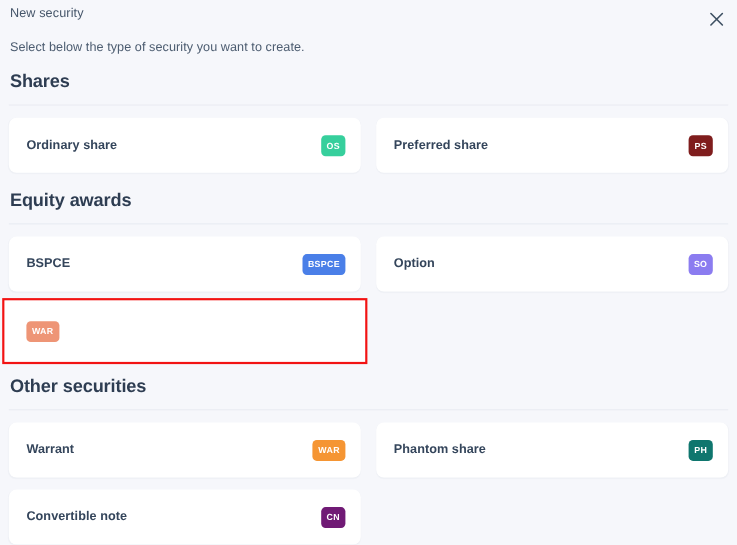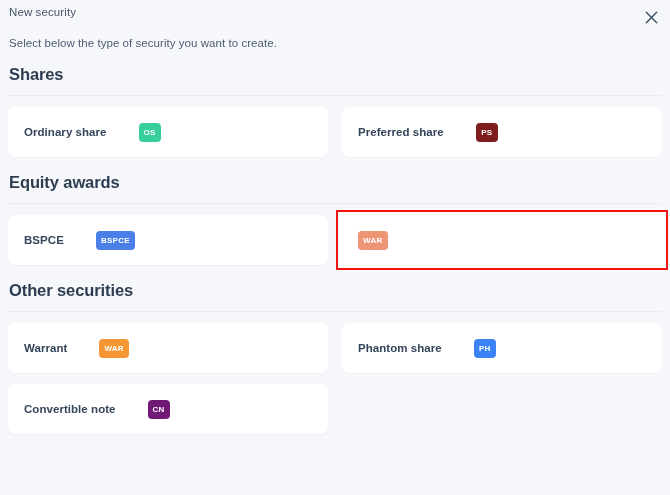--- a/index.html
+++ b/index.html
@@ -87,20 +87,21 @@
   }
 
   .card-slot { position: relative; }
 
   .card {
     background: #ffffff;
     border-radius: 7px;
     height: 50px;
     display: flex;
     align-items: center;
+    justify-content: space-between;
     padding: 0 14px 0 16px;
     cursor: pointer;
     box-shadow: 0 1px 1px rgba(40, 60, 90, 0.035);
     gap: 32px;
   }
 
   .card-label {
     font-size: 11.5px;
     font-weight: bold;
     color: #34455b;
@@ -178,20 +179,26 @@
       <div class="section">
         <div class="section-heading">Equity awards</div>
         <div class="section-rule"></div>
         <div class="card-grid">
           <div class="card-slot">
             <div class="card">
               <span class="card-label">BSPCE</span>
               <span class="badge" style="background: rgb(74, 127, 232);">BSPCE</span>
             </div>
           </div>
+          <div class="card-slot">
+            <div class="card">
+              <span class="card-label">Option</span>
+              <span class="badge" style="background: rgb(139, 124, 240);">SO</span>
+            </div>
+          </div>
           <div class="card-slot selected">
             <div class="highlight-ring"></div>
             <div class="card">
               <span class="badge" style="background: rgb(238, 149, 118);">WAR</span>
             </div>
           </div>
         </div>
       </div>
       <div class="section">
         <div class="section-heading">Other securities</div>
@@ -199,21 +206,21 @@
         <div class="card-grid">
           <div class="card-slot">
             <div class="card">
               <span class="card-label">Warrant</span>
               <span class="badge" style="background: rgb(245, 149, 51);">WAR</span>
             </div>
           </div>
           <div class="card-slot">
             <div class="card">
               <span class="card-label">Phantom share</span>
-              <span class="badge" style="background: #3b82f6;">PH</span>
+              <span class="badge" style="background: #0f766e;">PH</span>
             </div>
           </div>
           <div class="card-slot">
             <div class="card">
               <span class="card-label">Convertible note</span>
               <span class="badge" style="background: #701a75;">CN</span>
             </div>
           </div>
         </div>
       </div>

